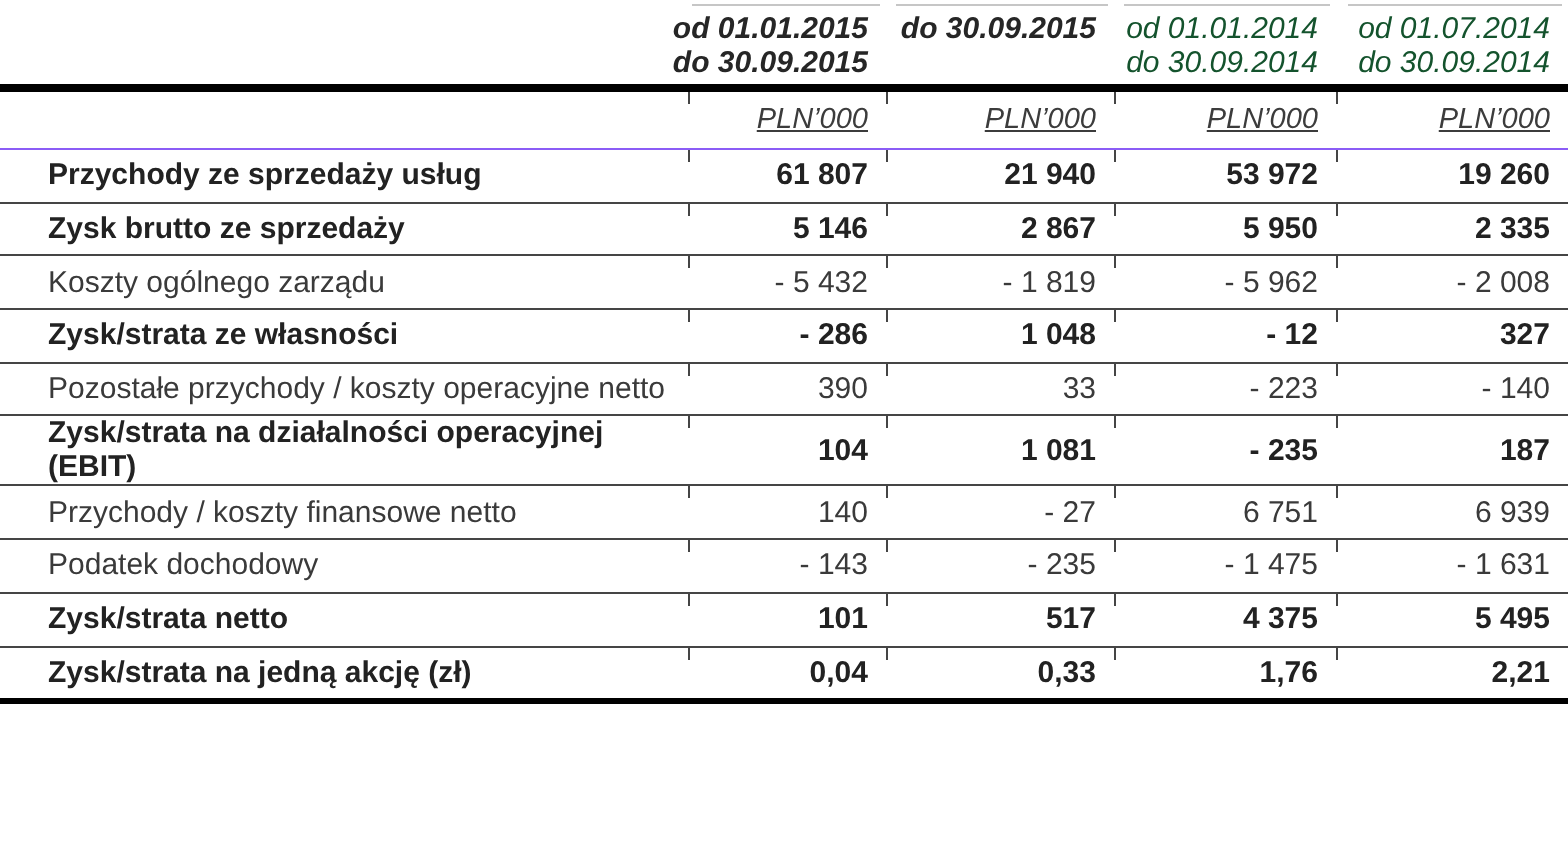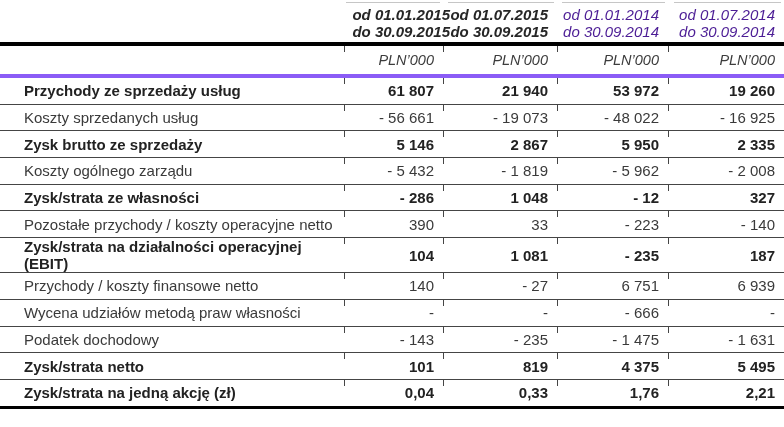--- a/index.html
+++ b/index.html
@@ -9,31 +9,31 @@
   }
   
   .date-header{position:relative;height:42px;border-bottom:4px solid #000;}
   .top-seg{position:absolute;top:2px;height:1px;background:#c6c6c6;}
   .seg1{left:346px;width:94px;}
   .seg2{left:448px;width:106px;}
   .seg3{left:562px;width:103px;}
   .seg4{left:674px;width:107px;}
   .period{
     position:absolute;top:6px;text-align:right;font-style:italic;
-    font-size:15px;line-height:17px;white-space:nowrap;color:#4c1d95;
+    font-size:15px;line-height:17px;white-space:nowrap;color:#14532d;
   }
   .period.em{font-weight:bold;color:#262626;}
-  .p0{right:334px;} .p1{right:236px;} .p2{right:125px;} .p3{right:9px;}
+  .p0{right:350px;} .p1{right:236px;} .p2{right:125px;} .p3{right:9px;}
   .period span{display:block;}
   
   table{border-collapse:collapse;table-layout:fixed;width:784px;}
   col.c0{width:344px;} col.c1{width:99px;} col.c2{width:114px;}
   col.c3{width:111px;} col.c4{width:116px;}
   td{padding:0;vertical-align:middle;font-size:15px;}
-  tr.unit-row td{height:28px;border-bottom:4px solid #8b5cf6;}
+  tr.unit-row td{height:28px;border-bottom:1px solid #8b5cf6;text-decoration:underline;}
   .unit-cell{font-style:italic;font-size:14.5px;color:#3c3c3c;}
   tbody td{height:25.7px;border-bottom:1px solid #454545;}
   tbody tr:last-child td{border-bottom:3px solid #000;}
   td.lbl{padding-left:24px;text-align:left;}
   td.num,.unit-cell{text-align:right;padding-right:9px;}
   
   td.tick{position:relative;}
   td.tick::before{
     content:"";position:absolute;left:-0.5px;top:0;width:1px;height:6px;background:#454545;
   }
@@ -48,21 +48,20 @@
     <div class="top-seg seg1"></div>
     <div class="top-seg seg2"></div>
     <div class="top-seg seg3"></div>
     <div class="top-seg seg4"></div>
 
     <div class="period p0 em">
       <span>od 01.01.2015</span>
       <span>do 30.09.2015</span>
     </div>
     <div class="period p1 em">
-      <span>od 01.07.2015</span>
       <span>do 30.09.2015</span>
     </div>
     <div class="period p2">
       <span>od 01.01.2014</span>
       <span>do 30.09.2014</span>
     </div>
     <div class="period p3">
       <span>od 01.07.2014</span>
       <span>do 30.09.2014</span>
     </div>
@@ -85,27 +84,20 @@
         <td class="unit-cell tick">PLN’000</td>
       </tr>
     </thead>
     <tbody>
         <tr class="em">
       <td class="lbl">Przychody ze sprzedaży usług</td>
       <td class="num tick">61 807</td>
       <td class="num tick">21 940</td>
       <td class="num tick">53 972</td>
       <td class="num tick">19 260</td>
-    </tr>
-        <tr>
-      <td class="lbl">Koszty sprzedanych usług</td>
-      <td class="num tick">- 56 661</td>
-      <td class="num tick">- 19 073</td>
-      <td class="num tick">- 48 022</td>
-      <td class="num tick">- 16 925</td>
     </tr>
         <tr class="em">
       <td class="lbl">Zysk brutto ze sprzedaży</td>
       <td class="num tick">5 146</td>
       <td class="num tick">2 867</td>
       <td class="num tick">5 950</td>
       <td class="num tick">2 335</td>
     </tr>
         <tr>
       <td class="lbl">Koszty ogólnego zarządu</td>
@@ -136,37 +128,30 @@
       <td class="num tick">187</td>
     </tr>
         <tr>
       <td class="lbl">Przychody / koszty finansowe netto</td>
       <td class="num tick">140</td>
       <td class="num tick">- 27</td>
       <td class="num tick">6 751</td>
       <td class="num tick">6 939</td>
     </tr>
         <tr>
-      <td class="lbl">Wycena udziałów metodą praw własności</td>
-      <td class="num tick">-</td>
-      <td class="num tick">-</td>
-      <td class="num tick">- 666</td>
-      <td class="num tick">-</td>
-    </tr>
-        <tr>
       <td class="lbl">Podatek dochodowy</td>
       <td class="num tick">- 143</td>
       <td class="num tick">- 235</td>
       <td class="num tick">- 1 475</td>
       <td class="num tick">- 1 631</td>
     </tr>
         <tr class="em">
       <td class="lbl">Zysk/strata netto</td>
       <td class="num tick">101</td>
-      <td class="num tick">819</td>
+      <td class="num tick">517</td>
       <td class="num tick">4 375</td>
       <td class="num tick">5 495</td>
     </tr>
         <tr class="em">
       <td class="lbl">Zysk/strata na jedną akcję (zł)</td>
       <td class="num tick">0,04</td>
       <td class="num tick">0,33</td>
       <td class="num tick">1,76</td>
       <td class="num tick">2,21</td>
     </tr>

